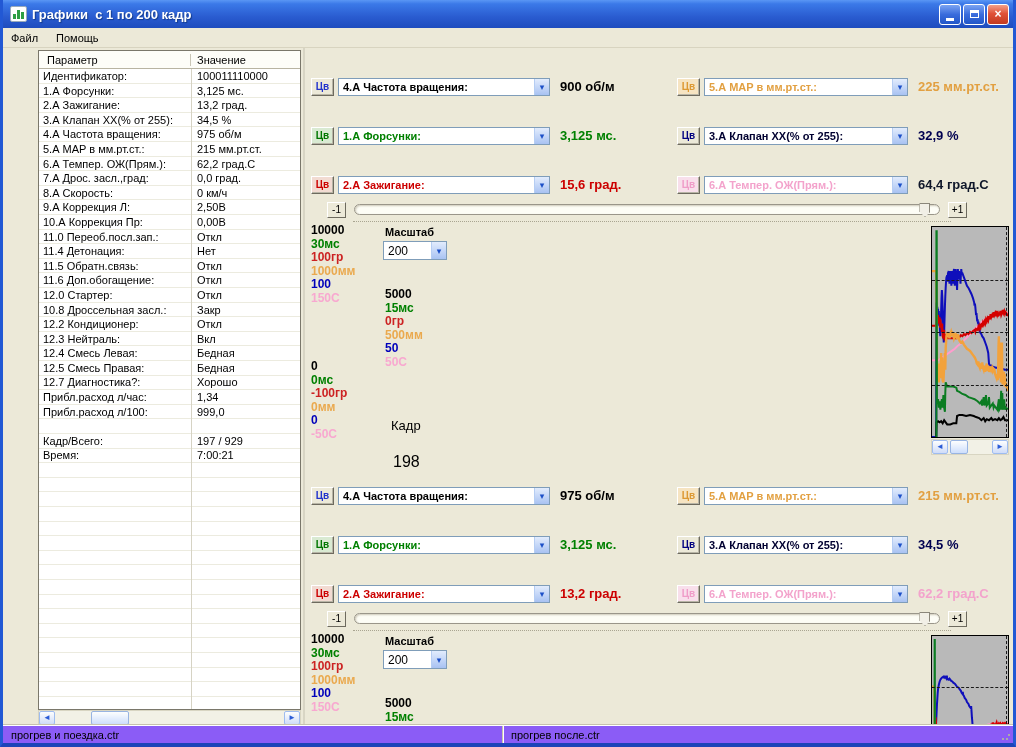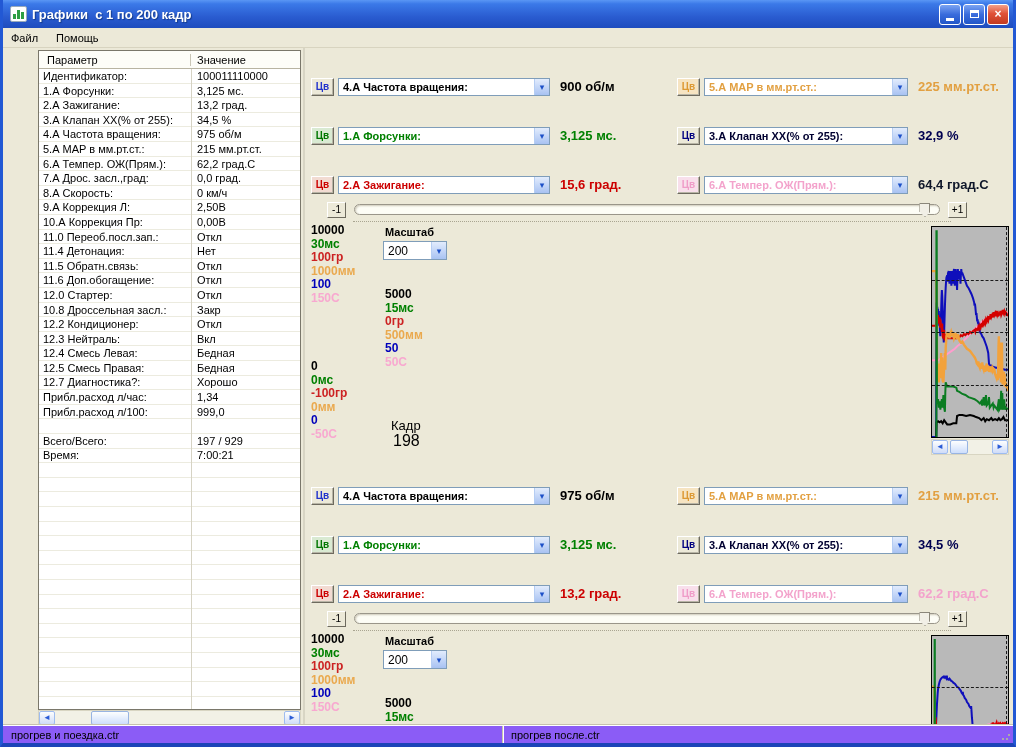--- a/index.html
+++ b/index.html
@@ -80,21 +80,21 @@
   .grid.h{left:0;right:0;border-top:1px dashed #1a1a1a;height:0;}
   .grid.v{top:0;bottom:0;border-left:1px dashed #1a1a1a;width:0;}
   .chart-hscroll{margin-top:1px;}
   .ax-right{grid-row:1 / span 2;position:relative;padding-left:8px;}
   .scale-label{font-size:11px;font-weight:bold;margin:0 0 3px 2px;}
   .combo.small{width:64px;height:19px;}
   .combo.small .ct{font-weight:normal;font-size:12px;}
   .ax-stack.mid{position:absolute;top:62px;left:10px;}
   .frame-label{position:absolute;left:16px;font-size:13px;}
   .frame-value{position:absolute;left:18px;font-size:16px;}
-  .sec0 .frame-label{top:192px;} .sec0 .frame-value{top:206px;}
+  .sec0 .frame-label{top:192px;} .sec0 .frame-value{top:227px;}
   .sec1 .frame-label{top:186px;} .sec1 .frame-value{top:204px;}
   
   .statusbar{position:absolute;left:0;right:0;bottom:0;height:18px;background:#8b5cf6;border-top:1px solid #fff;
     display:flex;font-size:11px;align-items:center;box-shadow:0 -1px 0 #c6c2ae;}
   .sb-pane{height:100%;display:flex;align-items:center;padding:0 8px;}
   .sb-pane.lp{width:500px;border-right:1px solid #c6c2ae;box-shadow:1px 0 0 #fff;}
   .sb-pane.rp{flex:1;}
   .grip{position:absolute;right:2px;bottom:2px;width:10px;height:10px;
     background:radial-gradient(circle at 2px 8px,#aaa 1px,transparent 1.4px),radial-gradient(circle at 6px 8px,#aaa 1px,transparent 1.4px),radial-gradient(circle at 8px 4px,#aaa 1px,transparent 1.4px);}
 </style>
@@ -228,21 +228,21 @@
             </div>
             <div class="prow">
               <span class="pcell p1">Прибл.расход л/100:</span>
               <span class="pcell p2">999,0</span>
             </div>
             <div class="prow">
               <span class="pcell p1"></span>
               <span class="pcell p2"></span>
             </div>
             <div class="prow">
-              <span class="pcell p1">Всего/Всего:</span>
+              <span class="pcell p1">Кадр/Всего:</span>
               <span class="pcell p2">197 / 929</span>
             </div>
             <div class="prow">
               <span class="pcell p1">Время:</span>
               <span class="pcell p2">7:00:21</span>
             </div>
           </div>
       </div>
       <div class="hscroll">
         <span class="sb-btn">◄</span>

